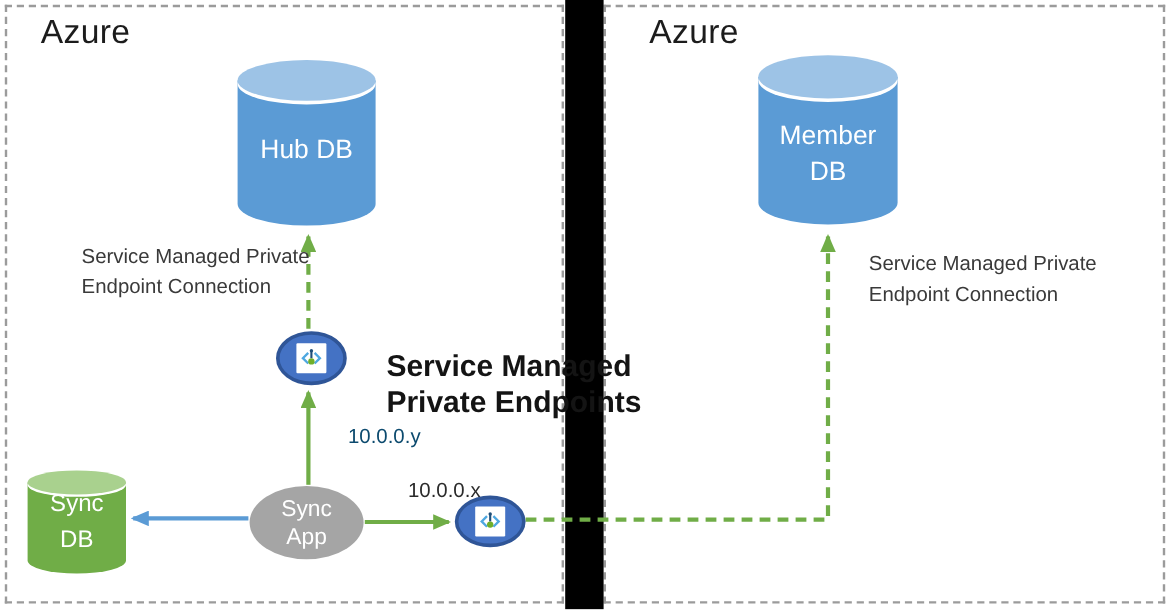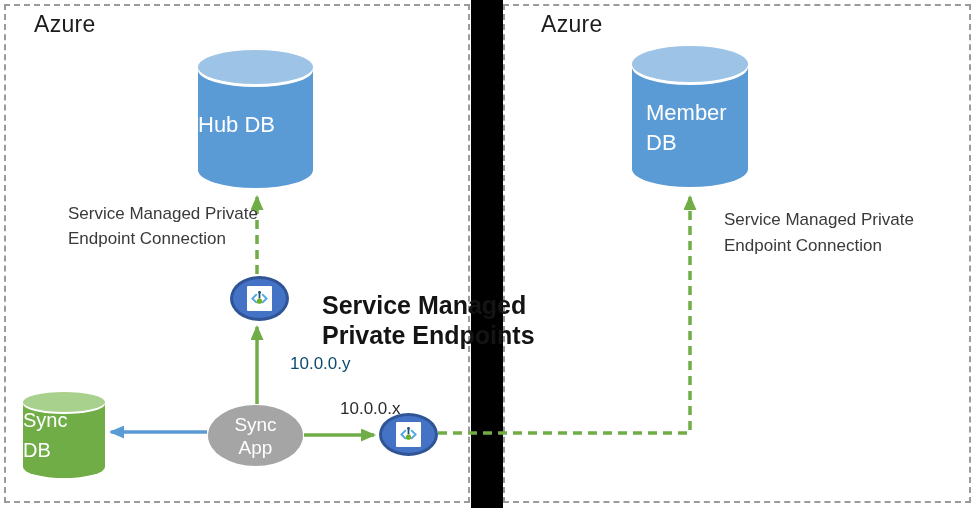--- a/index.html
+++ b/index.html
@@ -8,50 +8,50 @@
     font-family:"Liberation Sans", sans-serif;overflow:hidden;
   }
   .region{
     position:absolute;box-sizing:border-box;
     border:2px dashed #9b9b9b;background:transparent;
   }
   .region-left{left:4px;top:4px;width:466px;height:499px;}
   .region-right{left:503px;top:4px;width:468px;height:499px;}
   .divider{position:absolute;left:471px;top:0;width:32px;height:508px;background:#000;}
   .region-title{
-    position:absolute;font-size:23px;color:#1c1c1c;letter-spacing:.3px;
+    position:absolute;font-size:28px;color:#1c1c1c;letter-spacing:.3px;
   }
   .title-left{left:34px;top:11px;}
   .title-right{left:541px;top:11px;}
 
   
   .cylinder{position:absolute;}
   .cyl-top{
     position:absolute;left:0;top:0;width:100%;border-radius:50%;z-index:2;
     box-shadow:0 3px 0 0 #ffffff;
   }
   .cyl-body{position:absolute;left:0;right:0;bottom:0;}
   .cyl-label{
-    position:absolute;left:0;width:100%;text-align:left;color:#fff;z-index:3;
+    position:absolute;left:0;width:100%;text-align:center;color:#fff;z-index:3;
     white-space:pre-line;
   }
   .cyl-blue .cyl-top{background:var(--db-blue-top,#9DC3E6);}
   .cyl-blue .cyl-body{background:var(--db-blue,#5B9BD5);}
   .cyl-green .cyl-top{background:var(--db-green-top,#A9D18E);}
   .cyl-green .cyl-body{background:var(--db-green,#70AD47);}
 
   .hub-db{left:198px;top:50px;width:115px;height:138px;}
   .hub-db .cyl-top{height:34px;}
   .hub-db .cyl-body{top:17px;border-radius:0 0 50% 50% / 0 0 18px 18px;}
   .hub-db .cyl-label{top:62px;font-size:22px;}
 
   .member-db{left:632px;top:46px;width:116px;height:141px;}
   .member-db .cyl-top{height:36px;}
   .member-db .cyl-body{top:18px;border-radius:0 0 50% 50% / 0 0 18px 18px;}
-  .member-db .cyl-label{top:52px;font-size:22px;line-height:30px;padding-left:14px;}
+  .member-db .cyl-label{top:52px;font-size:22px;line-height:30px;}
 
   .sync-db{left:23px;top:392px;width:82px;height:86px;}
   .sync-db .cyl-top{height:20px;box-shadow:0 2px 0 0 #ffffff;}
   .sync-db .cyl-body{top:10px;border-radius:0 0 50% 50% / 0 0 11px 11px;}
   .sync-db .cyl-label{top:13px;font-size:20px;line-height:30px;}
 
   
   .sync-app{
     position:absolute;left:208px;top:405px;width:95px;height:61px;
     background:var(--app-gray,#A5A5A5);border-radius:50%;z-index:3;

